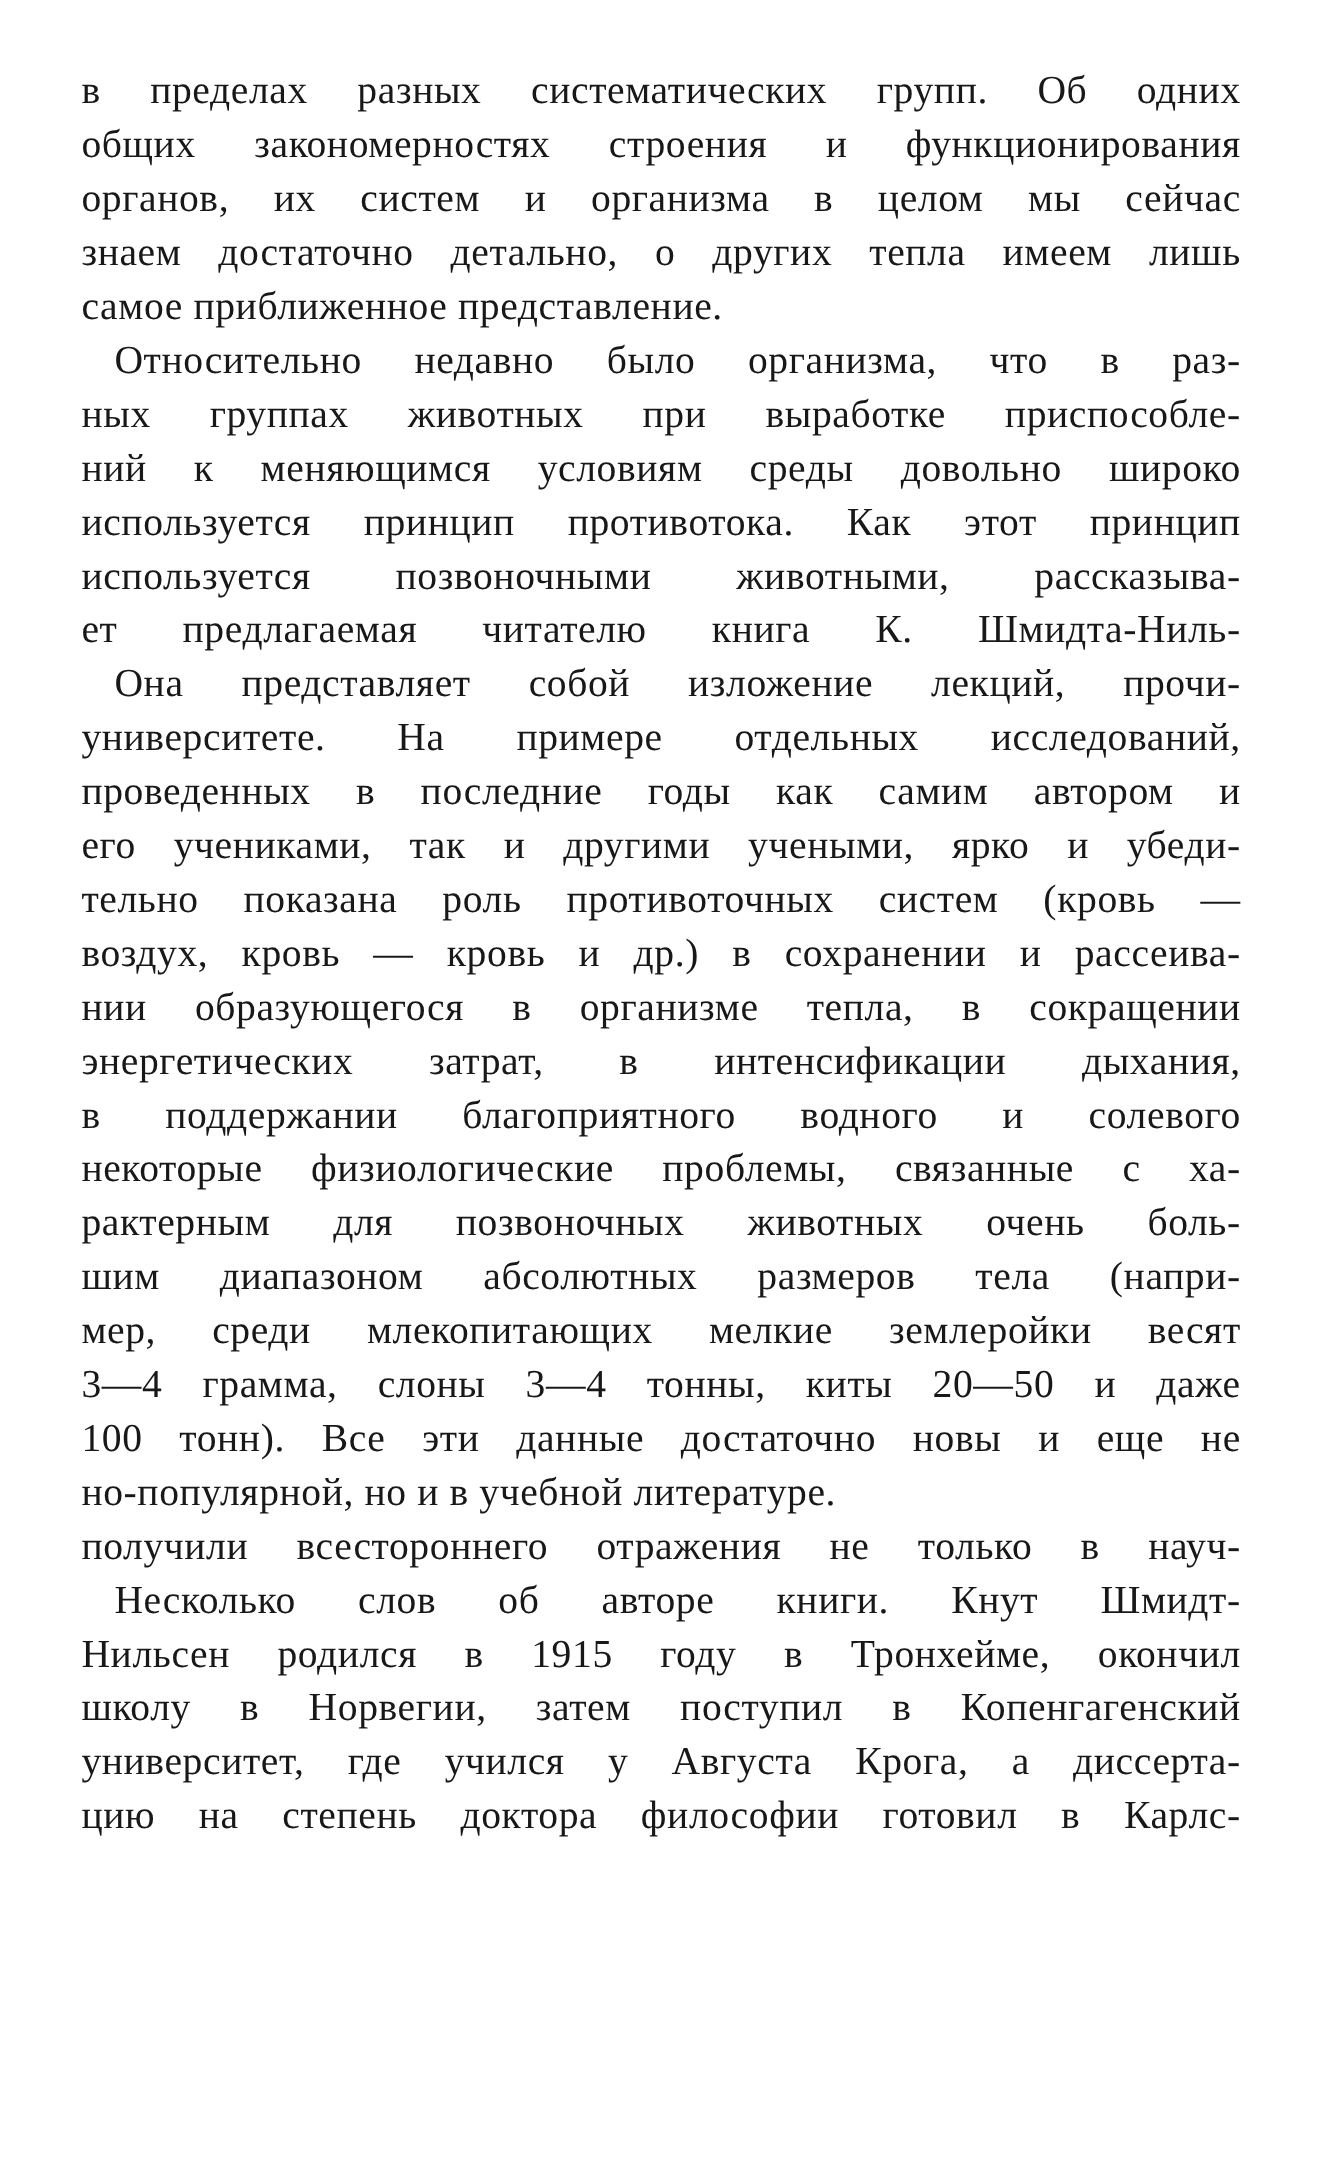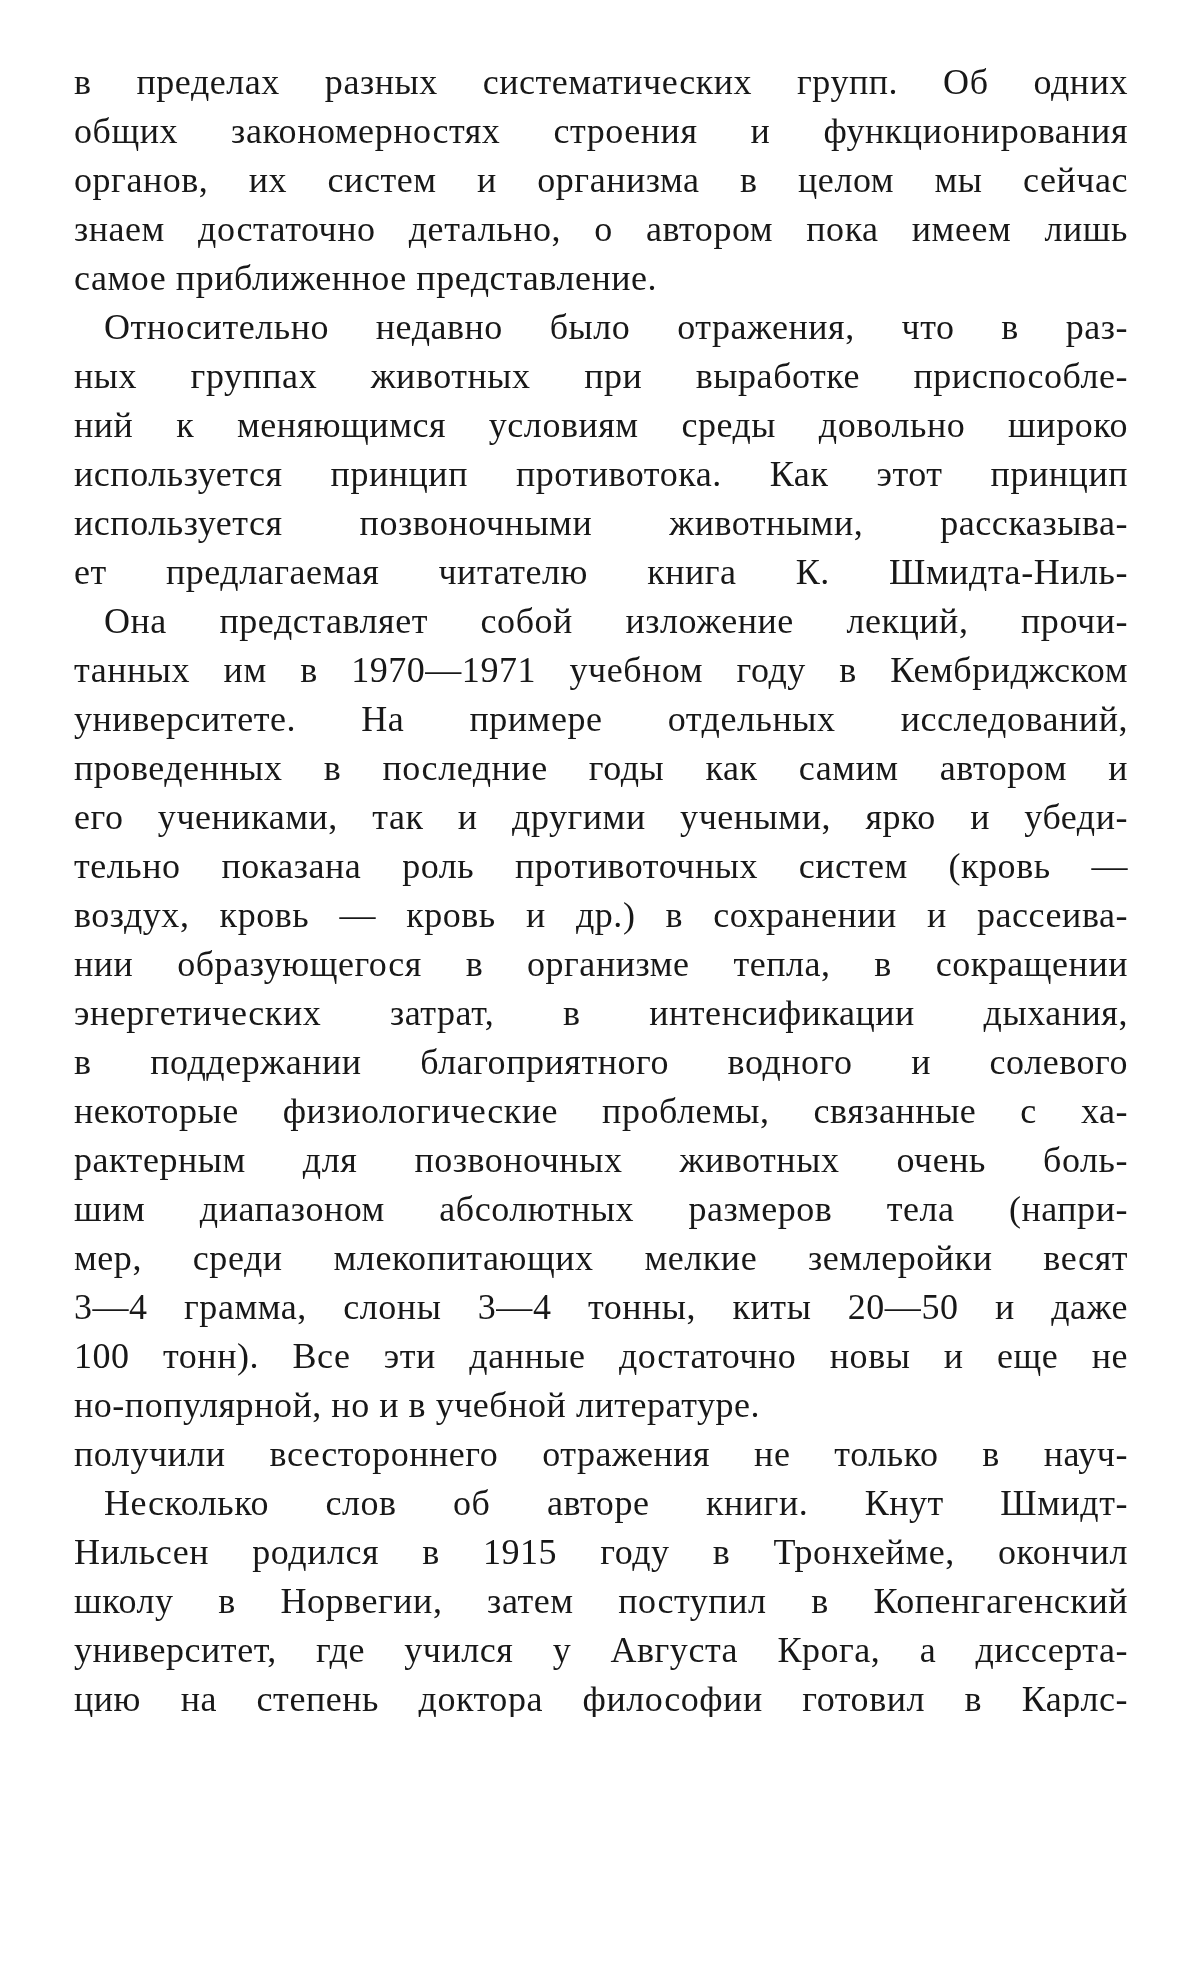--- a/index.html
+++ b/index.html
@@ -50,30 +50,29 @@
   }
 </style>
 </head>
 <body>
 
 <div class="page">
   <div class="text-block" id="text-block">
       <div class="line">в пределах разных систематических групп. Об одних</div>
       <div class="line">общих закономерностях строения и функционирования</div>
       <div class="line">органов, их систем и организма в целом мы сейчас</div>
-      <div class="line">знаем достаточно детально, о автором пока имеем лишь</div>
+      <div class="line">знаем достаточно детально, о других тепла имеем лишь</div>
       <div class="line endline">самое приближенное представление.</div>
-      <div class="line indent">Относительно недавно было отражения, что в раз-</div>
+      <div class="line indent">Относительно недавно было организма, что в раз-</div>
       <div class="line">ных группах животных при выработке приспособле-</div>
       <div class="line">ний к меняющимся условиям среды довольно широко</div>
       <div class="line">используется принцип противотока. Как этот принцип</div>
       <div class="line">используется позвоночными животными, рассказыва-</div>
       <div class="line">ет предлагаемая читателю книга К. Шмидта-Ниль-</div>
       <div class="line indent">Она представляет собой изложение лекций, прочи-</div>
-      <div class="line">танных им в 1970—1971 учебном году в Кембриджском</div>
       <div class="line">университете. На примере отдельных исследований,</div>
       <div class="line">проведенных в последние годы как самим автором и</div>
       <div class="line">его учениками, так и другими учеными, ярко и убеди-</div>
       <div class="line">тельно показана роль противоточных систем (кровь —</div>
       <div class="line">воздух, кровь — кровь и др.) в сохранении и рассеива-</div>
       <div class="line">нии образующегося в организме тепла, в сокращении</div>
       <div class="line">энергетических затрат, в интенсификации дыхания,</div>
       <div class="line">в поддержании благоприятного водного и солевого</div>
       <div class="line">некоторые физиологические проблемы, связанные с ха-</div>
       <div class="line">рактерным для позвоночных животных очень боль-</div>

